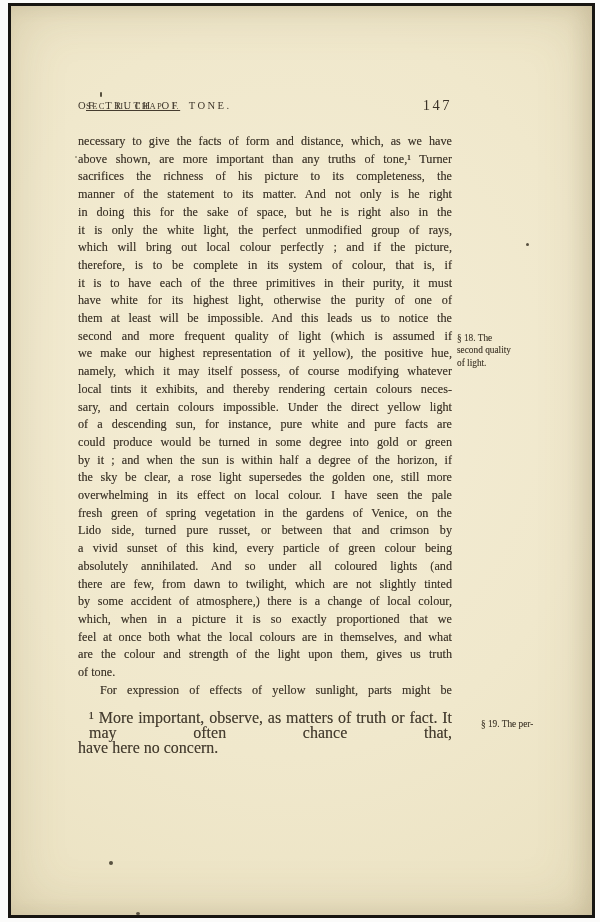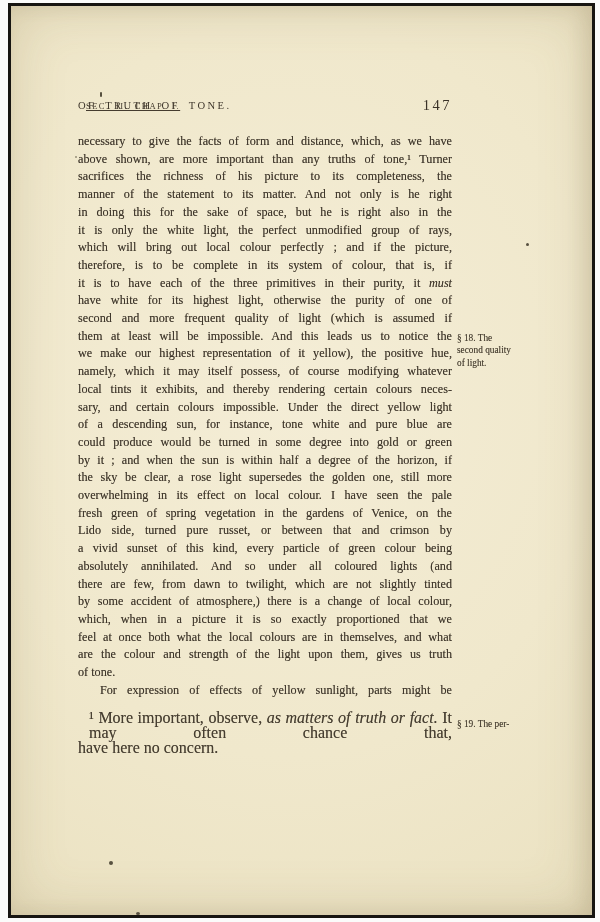--- a/index.html
+++ b/index.html
@@ -27,35 +27,35 @@
     font-size:10.6px;letter-spacing:2.4px;word-spacing:4px;color:#3f372c;
   }
   .pagenum{position:absolute;right:0;bottom:-2px;font-size:14.5px;letter-spacing:2.5px;color:#3a3228;}
   .bodytext{
     margin-top:21px;font-size:12.2px;line-height:17.7px;
     text-shadow:0 0 .4px rgba(62,52,38,.55);
   }
   .ln{text-align:justify;text-align-last:justify;}
   .ln-end{text-align-last:left;}
   .indent{padding-left:22px;}
-  .it{font-style:italic;}
+  .it{}
   .footnote{
     margin-top:10px;font-size:16px;line-height:15.2px;color:#453d30;
     text-shadow:0 0 .3px rgba(62,52,38,.5);
   }
   .fline{text-align:justify;text-align-last:justify;}
   .fline1{padding-left:11px;}
   .fline-last{text-align-last:left;}
   .mnote{
     position:absolute;left:446px;width:80px;
     font-size:9.3px;line-height:12.4px;color:#453d30;
     text-shadow:0 0 .3px rgba(62,52,38,.5);
   }
   .mnote18{top:326px;}
-  .mnote19{top:712px;}
+  .mnote19{top:712px;margin-left:24px;}
   .speck{position:absolute;background:#57503f;border-radius:50%;}
   .sp1{left:89px;top:86px;width:2px;height:5px;border-radius:1px;}
   .sp2{left:515px;top:237px;width:3px;height:3px;}
   .sp3{left:98px;top:855px;width:4px;height:4px;}
   .sp4{left:125px;top:906px;width:4px;height:3px;}
   .sp5{left:64px;top:150px;width:2px;height:2px;opacity:.6;}
 </style>
 </head>
 <body>
 
@@ -74,27 +74,27 @@
         <div class="ln">necessary to give the facts of form and distance, which, as we have</div>
         <div class="ln">above shown, are more important than any truths of tone,¹ Turner</div>
         <div class="ln">sacrifices the richness of his picture to its completeness, the</div>
         <div class="ln">manner of the statement to its matter. And not only is he right</div>
         <div class="ln">in doing this for the sake of space, but he is right also in the</div>
         <div class="ln">it is only the white light, the perfect unmodified group of rays,</div>
         <div class="ln">which will bring out local colour perfectly ; and if the picture,</div>
         <div class="ln">therefore, is to be complete in its system of colour, that is, if</div>
         <div class="ln"><span>it is to have each of the three primitives in their purity, it</span> <span class="it">must</span></div>
         <div class="ln">have white for its highest light, otherwise the purity of one of</div>
+        <div class="ln">them at least will be impossible. And this leads us to notice the</div>
         <div class="ln">second and more frequent quality of light (which is assumed if</div>
-        <div class="ln">them at least will be impossible. And this leads us to notice the</div>
         <div class="ln">we make our highest representation of it yellow), the positive hue,</div>
         <div class="ln">namely, which it may itself possess, of course modifying whatever</div>
         <div class="ln">local tints it exhibits, and thereby rendering certain colours neces-</div>
         <div class="ln">sary, and certain colours impossible. Under the direct yellow light</div>
-        <div class="ln">of a descending sun, for instance, tone white and pure blue are</div>
+        <div class="ln">of a descending sun, for instance, pure white and pure facts are</div>
         <div class="ln">could produce would be turned in some degree into gold or green</div>
         <div class="ln">by it ; and when the sun is within half a degree of the horizon, if</div>
         <div class="ln">the sky be clear, a rose light supersedes the golden one, still more</div>
         <div class="ln">overwhelming in its effect on local colour. I have seen the pale</div>
         <div class="ln">fresh green of spring vegetation in the gardens of Venice, on the</div>
         <div class="ln">Lido side, turned pure russet, or between that and crimson by</div>
         <div class="ln">a vivid sunset of this kind, every particle of green colour being</div>
         <div class="ln">absolutely annihilated. And so under all coloured lights (and</div>
         <div class="ln">there are few, from dawn to twilight, which are not slightly tinted</div>
         <div class="ln">by some accident of atmosphere,) there is a change of local colour,</div>

